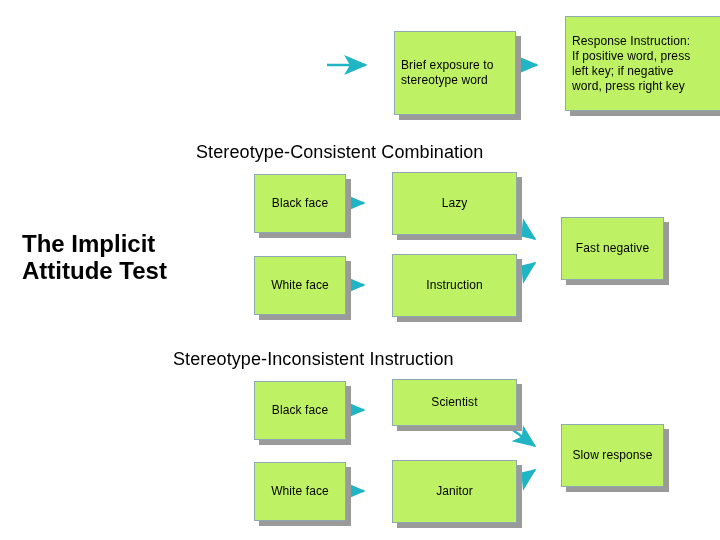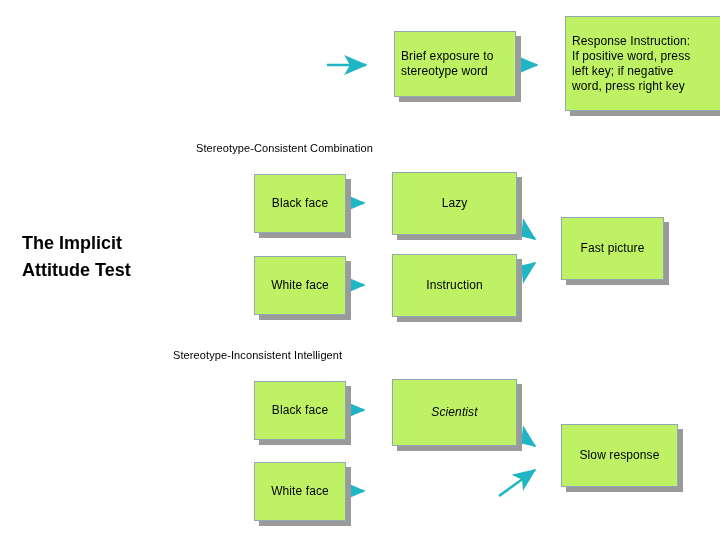--- a/index.html
+++ b/index.html
@@ -44,33 +44,33 @@
     padding: 0 6px;
   }
   .box.left-align .txt {
     text-align: left;
     width: 100%;
   }
   
   .caption {
     position: absolute;
     font-family: "Liberation Sans", sans-serif;
-    font-size: 11px;
+    font-size: 18px;
     color: #000000;
     white-space: nowrap;
     letter-spacing: 0.1px;
   }
   
   #main-title {
     position: absolute;
     left: 22px;
     top: 230px;
     width: 180px;
     font-family: "Liberation Sans", sans-serif;
-    font-size: 18px;
+    font-size: 24px;
     font-weight: bold;
     line-height: 27px;
     color: #000000;
     text-align: left;
     white-space: pre-line;
   }
   
   #arrows {
     position: absolute;
     left: 0; top: 0;
@@ -104,21 +104,21 @@
     <line x1="326" y1="491" x2="364" y2="491" stroke="#1fb5c4" stroke-width="2.6" marker-end="url(#ah)"></line>
 
     <line x1="499" y1="420" x2="535" y2="446" stroke="#1fb5c4" stroke-width="2.6" marker-end="url(#ah)"></line>
     <line x1="499" y1="496" x2="535" y2="470" stroke="#1fb5c4" stroke-width="2.6" marker-end="url(#ah)"></line>
   </svg>
 
   <div id="main-title">The Implicit
 Attitude Test</div>
 
 
-  <div class="box left-align" style="left:370px; top:31px; width:122px; height:66px;">
+  <div class="box left-align" style="left:370px; top:31px; width:122px; height:84px;">
     <span class="txt">Brief exposure to
 stereotype word</span>
   </div>
 
   <div class="box left-align" style="left:541px; top:16px; width:157px; height:95px;">
     <span class="txt">Response Instruction:
 If positive word, press
 left key; if negative
 word, press right key</span>
   </div>
@@ -135,35 +135,38 @@
 
   <div class="box" style="left:230px; top:256px; width:92px; height:59px;">
     <span class="txt">White face</span>
   </div>
 
   <div class="box" style="left:368px; top:254px; width:125px; height:63px;">
     <span class="txt">Instruction</span>
   </div>
 
   <div class="box" style="left:537px; top:217px; width:103px; height:63px;">
-    <span class="txt">Fast picture</span>
+    <span class="txt">Fast negative</span>
   </div>
 
-  <div class="caption" style="left:173px; top:349px;">Stereotype-Inconsistent Intelligent</div>
+  <div class="caption" style="left:173px; top:349px;">Stereotype-Inconsistent Instruction</div>
 
   <div class="box" style="left:230px; top:381px; width:92px; height:59px;">
     <span class="txt">Black face</span>
   </div>
 
-  <div class="box" style="left:368px; top:379px; width:125px; height:67px;font-style:italic;">
+  <div class="box" style="left:368px; top:379px; width:125px; height:47px;">
     <span class="txt">Scientist</span>
   </div>
 
   <div class="box" style="left:230px; top:462px; width:92px; height:59px;">
     <span class="txt">White face</span>
   </div>
 
+  <div class="box" style="left:368px; top:460px; width:125px; height:63px;">
+    <span class="txt">Janitor</span>
+  </div>
 
-  <div class="box" style="left:537px; top:424px; width:117px; height:63px;">
+  <div class="box" style="left:537px; top:424px; width:103px; height:63px;">
     <span class="txt">Slow response</span>
   </div>
 
 </div>
 
 </body></html>

